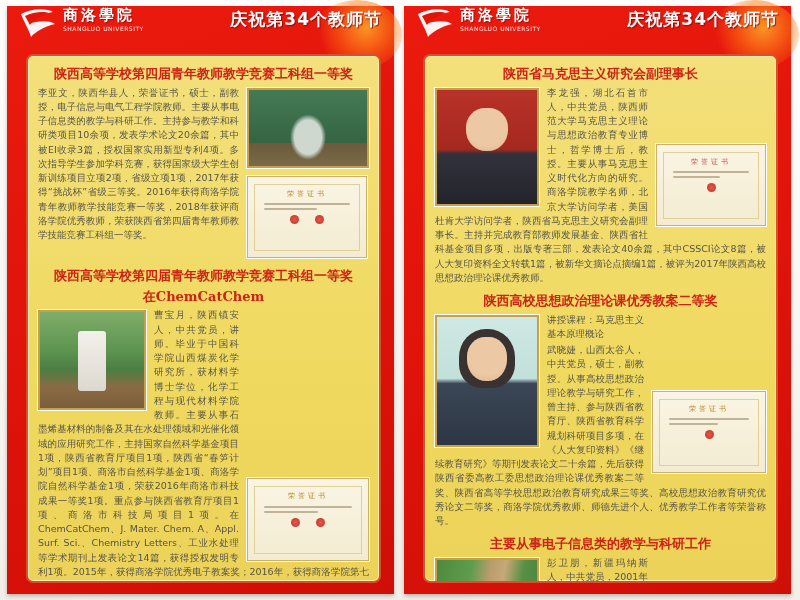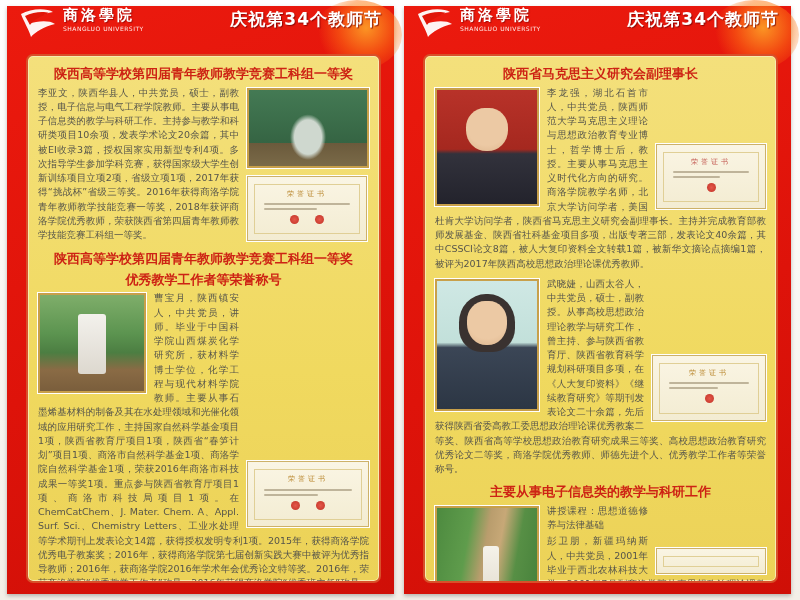--- a/index.html
+++ b/index.html
@@ -49,21 +49,21 @@
   .ph-portrait-woman::before{content:"";position:absolute;left:50%;top:10%;width:56%;height:46%;transform:translateX(-50%);
      background:#3a3230;border-radius:48% 48% 40% 40%;}
   .ph-portrait-woman::after{content:"";position:absolute;left:50%;top:16%;width:40%;height:34%;transform:translateX(-50%);
      background:radial-gradient(circle at 50% 40%, #ecc9a4 0 60%, #dcb48c 100%);border-radius:45% 45% 48% 48%;}
   .ph-path{background:
      linear-gradient(100deg,#4d8a3f 0%,#5f9c4c 30%,#b99d6d 46%,#c7a877 58%,#578f45 74%,#45803a 100%);position:relative;}
   .ph-path::after{content:"";position:absolute;left:46%;top:34%;width:16%;height:50%;background:linear-gradient(#f5f2ea,#e2dccd);border-radius:3px;}
   
   .cert{background:linear-gradient(180deg,#faf5e4,#f3ecd2);border:1px solid #cdb169;box-shadow:0 0 0 1px #fff;
     padding:7px 6px 6px;text-align:center;position:relative;}
-  .cert .inner{border:1px solid #e0cf96;padding:4px 3px 5px;}
+  .cert .inner{border:1px solid #e0cf96;padding:4px 3px 22px;}
   .cert-label{display:block;color:#b8862c;font-size:7px;letter-spacing:3px;font-family:"DejaVu Serif","Liberation Serif",serif;margin-bottom:4px;white-space:nowrap;overflow:hidden;}
   .cert-line{height:2px;background:#bfb49a;margin:3px 6px;border-radius:1px;}
   .cert-line.short{margin-right:40%;}
   .cert-seals{margin-top:4px;}
   .seal{display:inline-block;width:9px;height:9px;border-radius:50%;background:radial-gradient(#e4574a,#c23327);margin:0 8px;}
   .cert.f-right{float:right;margin:2px 0 2px 8px;}
   .cert.pink .cert-label{color:#c2564e;}
   hr.sep{border:none;height:0;margin:4px 0 2px;clear:both;}
 </style>
 </head>
@@ -94,28 +94,28 @@
             <div class="photo ph-blackboard"></div>
             <div class="cert" style="width:106px;">
               <div class="inner">
                 <span class="cert-label">荣誉证书</span>
                 <div class="cert-line"></div>
                 <div class="cert-line short"></div>
                 <div class="cert-seals"><span class="seal"></span><span class="seal"></span></div>
               </div>
             </div>
           </div>
-          <span>李亚文，陕西华县人，中共党员，硕士，副教授，电子信息与电气工程学院教师。主要从事电子信息类的教学与科研工作。主持参与教学和科研类项目10余项，发表学术论文20余篇，其中被EI收录3篇，授权国家实用新型专利4项。多次指导学生参加学科竞赛，获得国家级大学生创新训练项目立项2项，省级立项1项，2017年获得“挑战杯”省级三等奖。2016年获得商洛学院青年教师教学技能竞赛一等奖，2018年获评商洛学院优秀教师，荣获陕西省第四届青年教师教学技能竞赛工科组一等奖。</span>
+          <span>李亚文，陕西华县人，荣誉证书，硕士，副教授，电子信息与电气工程学院教师。主要从事电子信息类的教学与科研工作。主持参与教学和科研类项目10余项，发表学术论文20余篇，其中被EI收录3篇，授权国家实用新型专利4项。多次指导学生参加学科竞赛，获得国家级大学生创新训练项目立项2项，省级立项1项，2017年获得“挑战杯”省级三等奖。2016年获得商洛学院青年教师教学技能竞赛一等奖，2018年获评商洛学院优秀教师，荣获陕西省第四届青年教师教学技能竞赛工科组一等奖。</span>
         </div>
         <hr class="sep">
       </div>
 
       <div class="sec">
         <div class="sec-title">陕西高等学校第四届青年教师教学竞赛工科组一等奖</div>
-        <div class="sec-title second">优秀教学工作者等荣誉称号</div>
+        <div class="sec-title second">在ChemCatChem</div>
         <div class="sec-body">
           <div class="photo f-left ph-garden" style="width:104px;height:96px;"></div>
           <div class="cert f-right" style="width:108px;margin-top:170px;">
             <div class="inner">
               <span class="cert-label">荣誉证书</span>
               <div class="cert-line"></div>
               <div class="cert-line short"></div>
               <div class="cert-seals"><span class="seal"></span><span class="seal"></span></div>
             </div>
           </div>
@@ -153,48 +153,49 @@
               <div class="cert-line short"></div>
               <div class="cert-seals"><span class="seal"></span></div>
             </div>
           </div>
           <span>李龙强，湖北石首市人，中共党员，陕西师范大学马克思主义理论与思想政治教育专业博士，哲学博士后，教授。主要从事马克思主义时代化方向的研究。商洛学院教学名师，北京大学访问学者，美国杜肯大学访问学者，陕西省马克思主义研究会副理事长。主持并完成教育部教师发展基金、陕西省社科基金项目多项，出版专著三部，发表论文40余篇，其中CSSCI论文8篇，被人大复印资料全文转载1篇，被新华文摘论点摘编1篇，被评为2017年陕西高校思想政治理论课优秀教师。</span>
         </div>
         <hr class="sep">
       </div>
 
       <div class="sec">
+        <div class="sec-title">陕西高校思想政治理论课优秀教案二等奖</div>
         <div class="sec-body">
           <div class="photo f-left ph-portrait-woman" style="width:100px;height:128px;"></div>
           <div class="cert f-right" style="width:100px;margin-top:78px;">
             <div class="inner">
               <span class="cert-label">荣誉证书</span>
               <div class="cert-line"></div>
               <div class="cert-line short"></div>
               <div class="cert-seals"><span class="seal"></span></div>
             </div>
           </div>
+          <p class="course-line">讲授课程：马克思主义基本原理概论</p>
           <span>武晓婕，山西太谷人，中共党员，硕士，副教授。从事高校思想政治理论教学与研究工作，曾主持、参与陕西省教育厅、陕西省教育科学规划科研项目多项，在《人大复印资料》《继续教育研究》等期刊发表论文二十余篇，先后获得陕西省委高教工委思想政治理论课优秀教案二等奖、陕西省高等学校思想政治教育研究成果三等奖、高校思想政治教育研究优秀论文二等奖，商洛学院优秀教师、师德先进个人、优秀教学工作者等荣誉称号。</span>
         </div>
         <hr class="sep">
       </div>
 
       <div class="sec">
         <div class="sec-title">主要从事电子信息类的教学与科研工作</div>
         <div class="sec-body">
           <div class="photo f-left ph-path" style="width:100px;height:112px;"></div>
           <div class="cert f-right" style="width:96px;margin-top:44px;">
             <div class="inner">
               
               
               
               
             </div>
           </div>
-          <p class="course-line">讲授课程：思想道德修养与法律基础</p>
           <span>彭卫朋，新疆玛纳斯人，中共党员，2001年毕业于西北农林科技大学，2001年7月到商洛学院从事思想政治理论课教学至今。2015年获得“校级优秀电子课件奖”；2017年获得“陕西高校思想政治理论课优秀教案三等奖”。</span>
         </div>
       </div>
 
     </div>
   </div>
 
 </div>
 
 </body></html>

